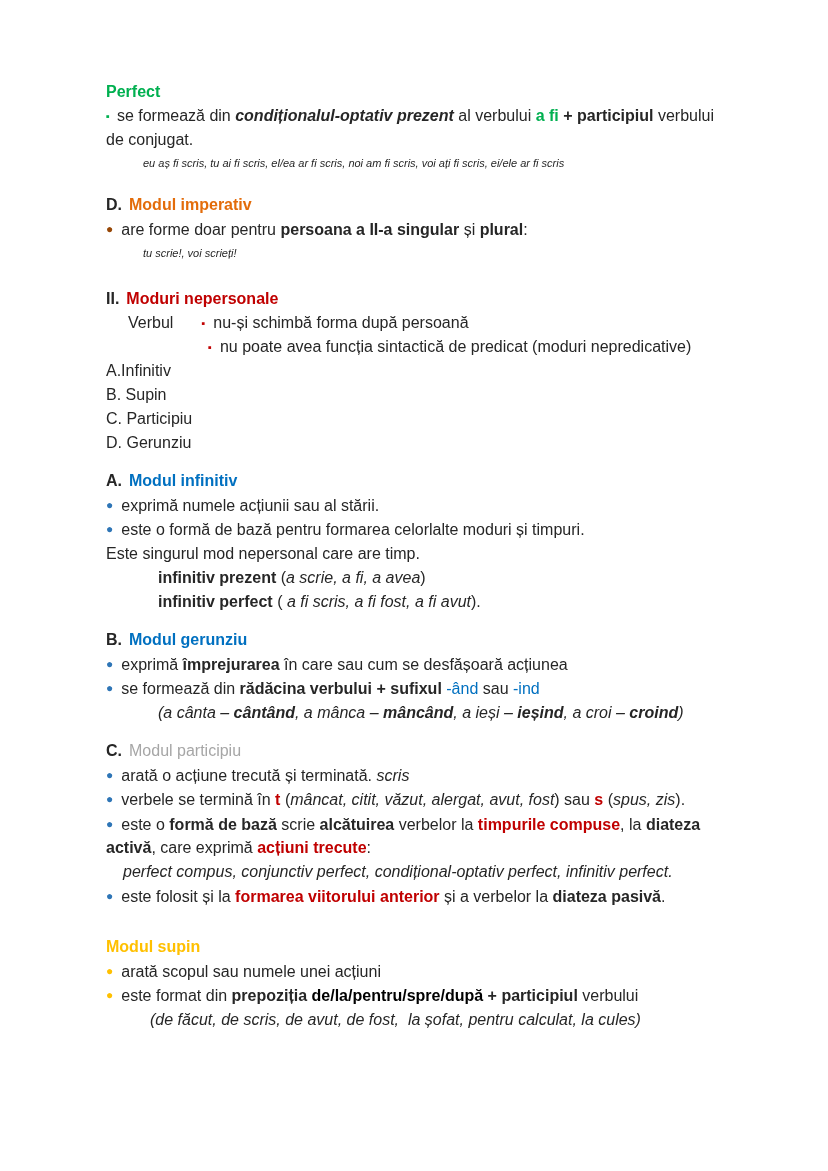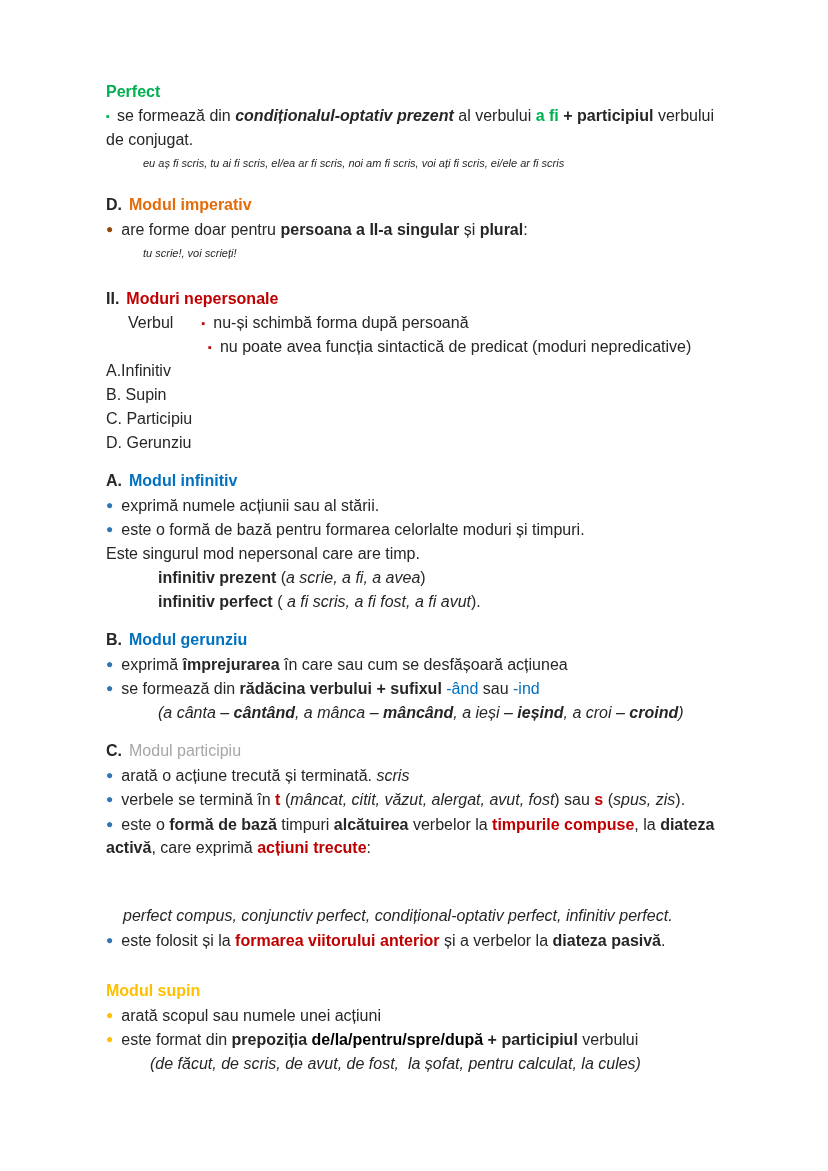--- a/index.html
+++ b/index.html
@@ -21,21 +21,21 @@
   .gold{color:#FFC000;}
   .brown{color:#974706;}
   .burnt{color:#000000;}
   .lbl{font-weight:700;margin-right:7px;}
   .dot{font-size:12px;margin-right:8px;vertical-align:1.5px;}
   .sqb{font-size:11px;vertical-align:1px;}
   .sqg{color:#00B050;font-size:11px;margin-right:7px;vertical-align:1px;}
   .sq1{color:#C00000;margin-left:28px;margin-right:8px;}
   .sq2{color:#C00000;margin-left:102px;margin-right:8px;}
   .lead{margin-left:22px;}
-  .ind17{margin-left:17px;margin-top:44px;}
+  .ind17{margin-left:17px;}
   .ind37{margin-left:37px;}
   .ind44{margin-left:44px;}
   .ind52{margin-left:52px;}
   .mt10{margin-top:26px;}
   .mt14{margin-top:14px;}
   .mt19{margin-top:19px;}
   .mt23{margin-top:23px;}
 </style>
 </head>
 <body>
@@ -79,21 +79,21 @@
       <div class="line"><span class="lbl">B.</span><span class="b blue">Modul gerunziu</span></div>
       <div class="line"><span class="dot bblue">●</span><span>exprimă </span><span class="b">împrejurarea</span><span> în care sau cum se desfășoară acțiunea</span></div>
       <div class="line"><span class="dot bblue">●</span><span>se formează din </span><span class="b">rădăcina verbului + sufixul</span><span class="pre"> </span><span class="blue">-ând</span><span> sau </span><span class="blue">-ind</span></div>
       <div class="line ind52"><span class="i">(</span><span class="i">a cânta – </span><span class="bi">cântând</span><span class="i">, a mânca – </span><span class="bi">mâncând</span><span class="i">, a ieși – </span><span class="bi">ieșind</span><span class="i">, a croi – </span><span class="bi">croind</span><span class="i">)</span></div>
     </section>
 
     <section class="mt14">
       <div class="line"><span class="lbl">C.</span><span class="gray">Modul participiu</span></div>
       <div class="line"><span class="dot bblue">●</span><span>arată o acțiune trecută și terminată. </span><span class="i">scris</span></div>
       <div class="line"><span class="dot bblue">●</span><span>verbele se termină în </span><span class="b red">t</span><span> (</span><span class="i">mâncat, citit, văzut, alergat, avut, fost</span><span>) sau </span><span class="b red">s</span><span> (</span><span class="i">spus, zis</span><span>).</span></div>
-      <div class="line"><span class="dot bblue">●</span><span>este o </span><span class="b">formă de bază</span><span> timpuri </span><span class="b">alcătuirea</span><span> verbelor la </span><span class="b red">timpurile compuse</span><span>, la </span><span class="b">diateza</span></div>
+      <div class="line"><span class="dot bblue">●</span><span>este o </span><span class="b">formă de bază</span><span> scrie </span><span class="b">alcătuirea</span><span> verbelor la </span><span class="b red">timpurile compuse</span><span>, la </span><span class="b">diateza</span></div>
       <div class="line"><span class="b">activă</span><span>, care exprimă </span><span class="b red">acțiuni trecute</span><span>:</span></div>
       <div class="line i ind17">perfect compus, conjunctiv perfect, condițional-optativ perfect, infinitiv perfect.</div>
       <div class="line"><span class="dot bblue">●</span><span>este folosit și la </span><span class="b red">formarea viitorului anterior</span><span> și a verbelor la </span><span class="b">diateza pasivă</span><span>.</span></div>
     </section>
 
     <section class="mt10">
       <div class="line"><span class="b gold">Modul supin</span></div>
       <div class="line"><span class="dot gold">●</span><span>arată scopul sau numele unei acțiuni</span></div>
       <div class="line"><span class="dot gold">●</span><span>este format din </span><span class="b">prepoziția </span><span class="b burnt">de/la/pentru/spre/după</span><span class="b"> + participiul</span><span> verbului</span></div>
       <div class="line i pre ind44">(de făcut, de scris, de avut, de fost,  la șofat, pentru calculat, la cules)</div>

